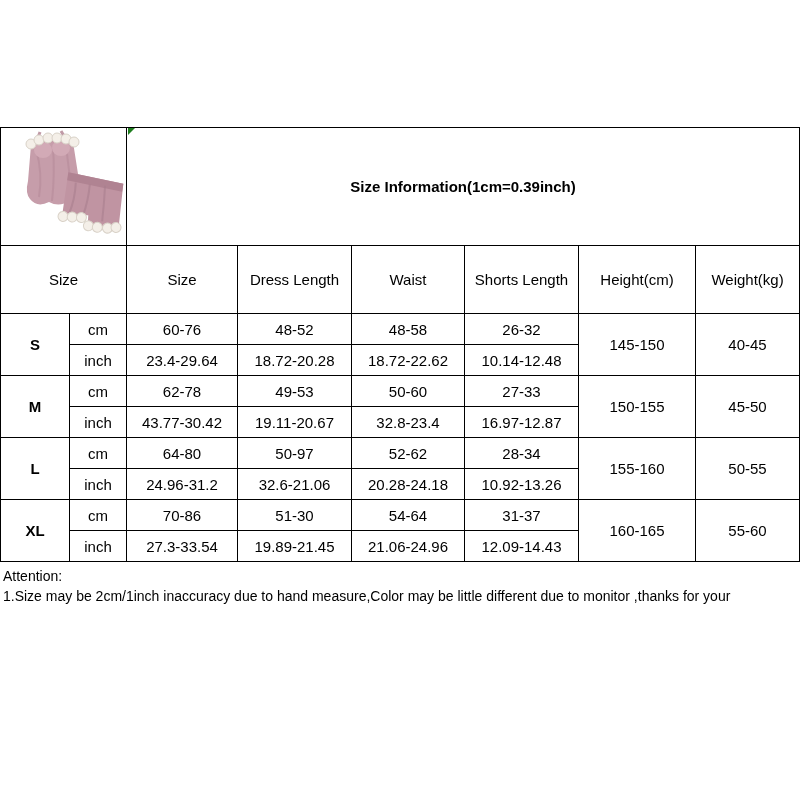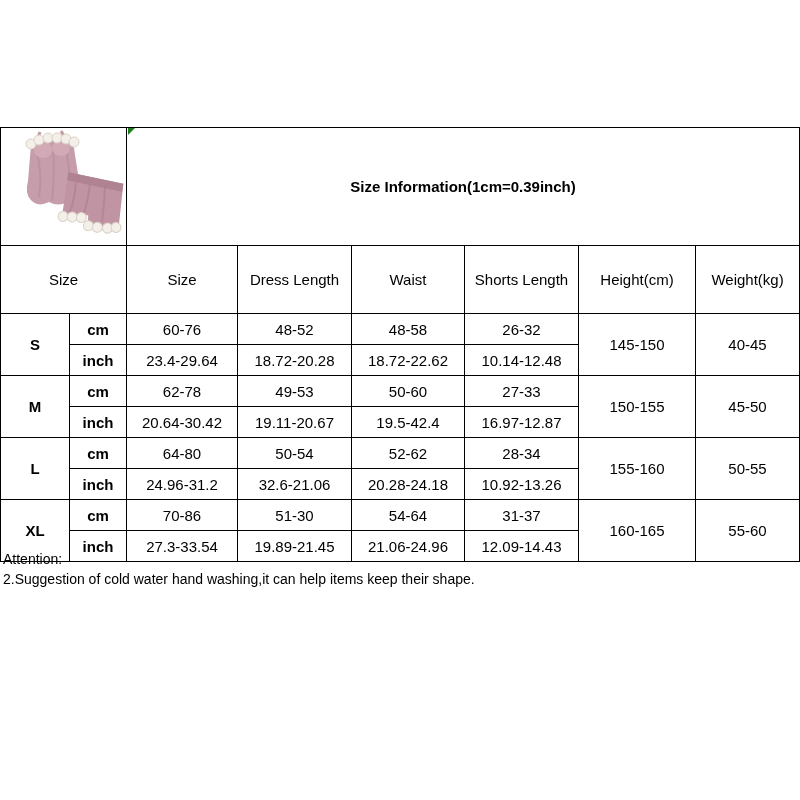--- a/index.html
+++ b/index.html
@@ -12,29 +12,29 @@
     position:absolute;left:0;top:127px;width:799px;
   }
   table.size-chart td{
     border:1px solid #000;text-align:center;vertical-align:middle;
     padding:0;font-size:15px;overflow:hidden;background:#ffffff;
   }
   td.img-cell{background:#ffffff;}
   td.title-cell{background:#efefef;font-size:17px;font-weight:bold;}
   td.hdr{background:#d8d8d8;font-weight:normal;}
   td.size-cell{background:#d8d8d8;font-weight:bold;font-size:15px;}
-  td.unit{font-weight:bold;font-size:14px;}
+  td.unit{font-weight:normal;font-size:14px;}
   td.lt{background:#f1f1f1;}
   .green-tri{
     position:absolute;left:128px;top:128px;width:0;height:0;
     border-top:7px solid #1e7e1e;border-right:7px solid transparent;
     z-index:3;
   }
   .attention{
-    position:absolute;left:3px;top:549px;width:794px;
+    position:absolute;left:3px;top:566px;width:794px;
     font-size:14px;line-height:20px;white-space:nowrap;
   }
   .photo{display:block;margin:0 auto;}
 </style>
 </head>
 <body>
 
 <div class="green-tri"></div>
 
 <table class="size-chart">
@@ -124,31 +124,31 @@
     <td class="unit lt">cm</td>
     <td class="lt">62-78</td>
     <td class="lt">49-53</td>
     <td class="lt">50-60</td>
     <td class="lt">27-33</td>
     <td rowspan="2" class="lt">150-155</td>
     <td rowspan="2" class="lt">45-50</td>
   </tr>
   <tr style="height:31px">
     <td class="unit">inch</td>
-    <td>20.64-30.42</td>
+    <td>43.77-30.42</td>
     <td>19.11-20.67</td>
-    <td>19.5-42.4</td>
+    <td>32.8-23.4</td>
     <td>16.97-12.87</td>
   </tr>
 
   <tr style="height:31px">
     <td rowspan="2" class="size-cell">L</td>
     <td class="unit lt">cm</td>
     <td class="lt">64-80</td>
-    <td class="lt">50-54</td>
+    <td class="lt">50-97</td>
     <td class="lt">52-62</td>
     <td class="lt">28-34</td>
     <td rowspan="2" class="lt">155-160</td>
     <td rowspan="2" class="lt">50-55</td>
   </tr>
   <tr style="height:31px">
     <td class="unit">inch</td>
     <td>24.96-31.2</td>
     <td>32.6-21.06</td>
     <td>20.28-24.18</td>
@@ -170,14 +170,14 @@
     <td>27.3-33.54</td>
     <td>19.89-21.45</td>
     <td>21.06-24.96</td>
     <td>12.09-14.43</td>
   </tr>
 </tbody>
   </table>
 
 <div class="attention">
   <div>Attention:</div>
-  <div>2.Suggestion of cold water hand washing,it can help items keep their shape.</div>
+  <div>1.Size may be 2cm/1inch inaccuracy due to hand measure,Color may be little different due to monitor ,thanks for your</div>
 </div>
 
 </body></html>

